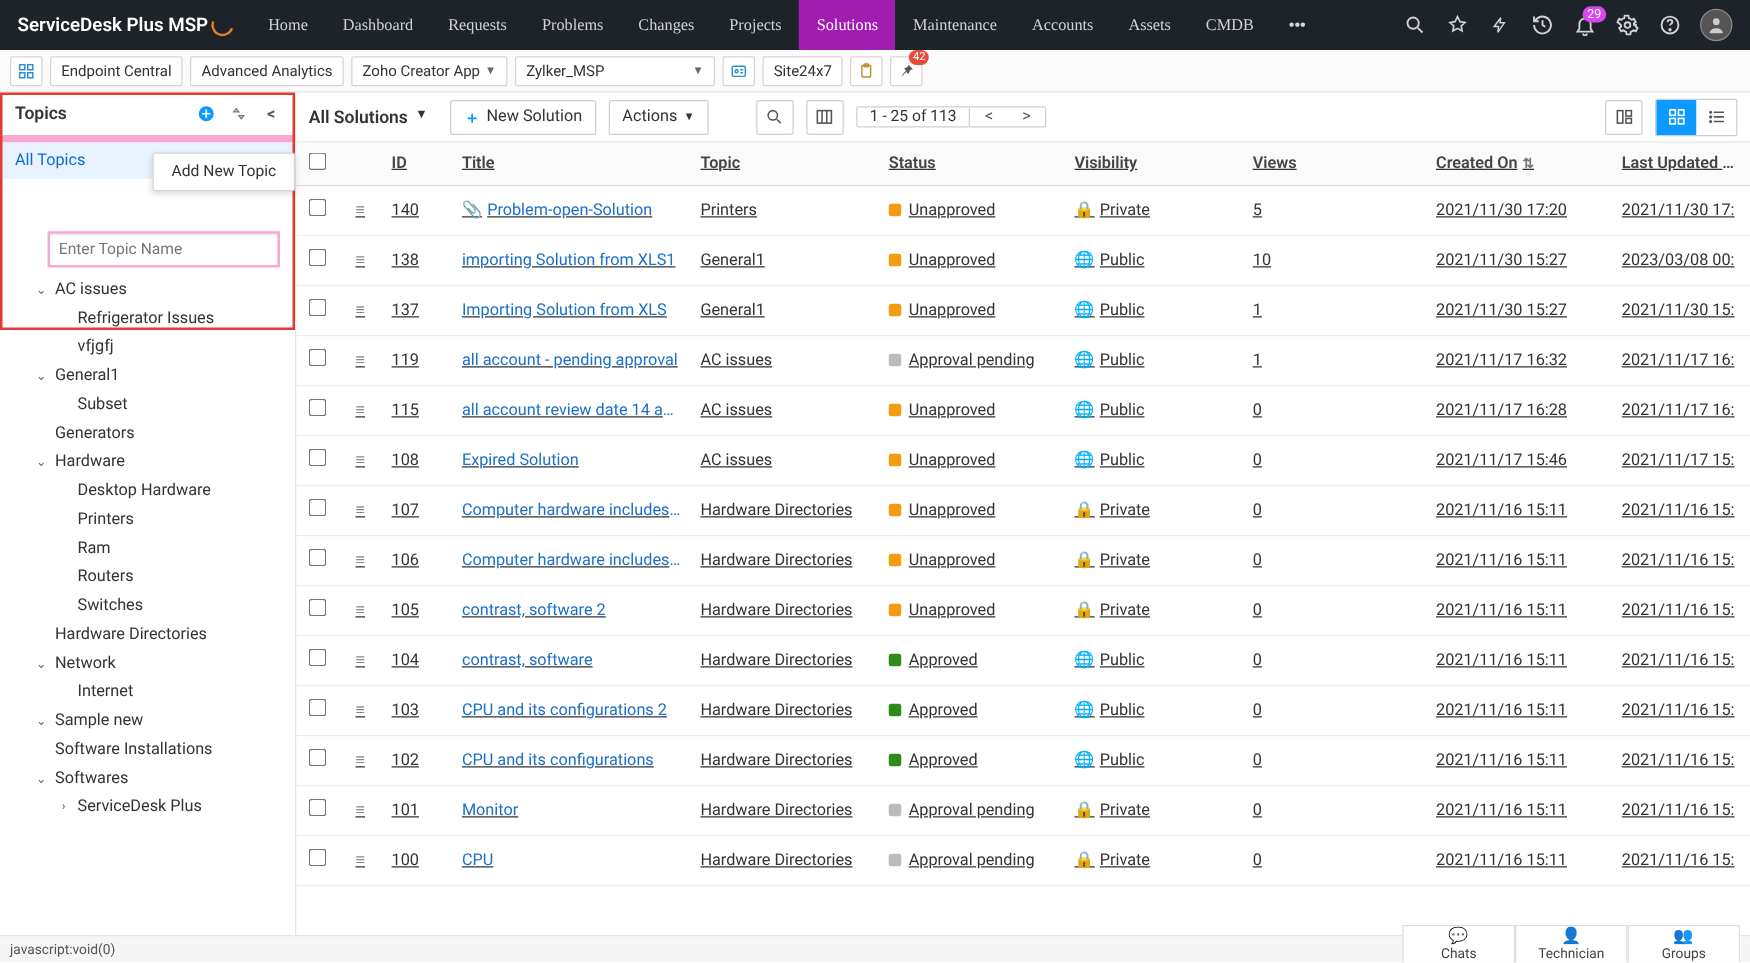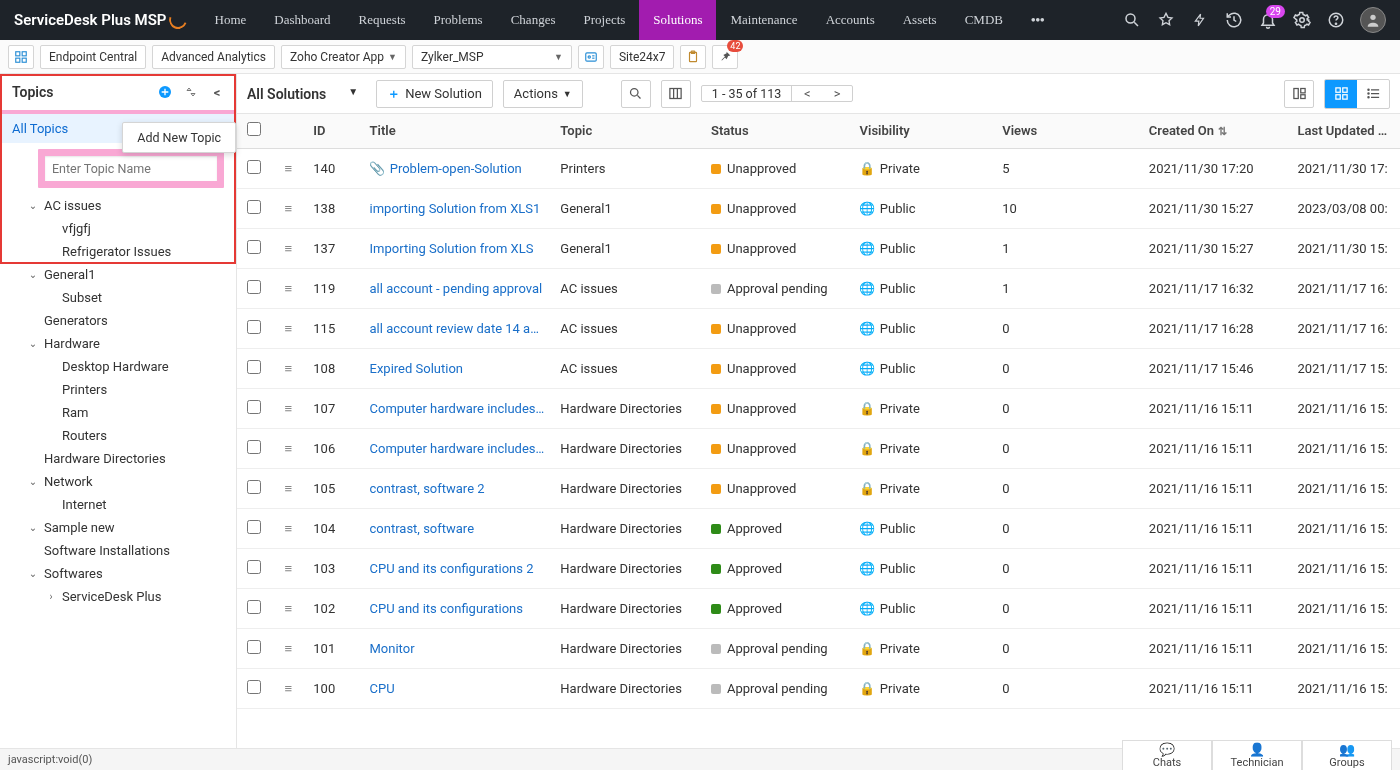--- a/index.html
+++ b/index.html
@@ -24,54 +24,54 @@
   .secbar .sel { min-width:160px; justify-content:space-between; }
   .minibadge { position:relative; }
   .minibadge .b { position:absolute; top:-6px; right:-6px; background:#e74c3c; color:#fff; font-size:9px; border-radius:7px; padding:0 3px; line-height:12px; }
 
   
   .main { display:flex; height:calc(770px - 40px - 34px - 22px); }
 
   
   .sidebar { width:237px; border-right:1px solid #e5e5e5; display:flex; flex-direction:column; position:relative; }
   .redbox { position:absolute; top:0; left:0; right:0; height:190px; border:2px solid #e53935; pointer-events:none; z-index:5; }
-  .side-header { height:40px; display:flex; align-items:center; padding:0 8px 0 12px; border-bottom:4px solid #f9a8d4; font-weight:600; }
+  .side-header { height:40px; display:flex; align-items:center; padding:0 8px 0 12px; border-bottom:6px solid #f9a8d4; font-weight:600; }
   .side-header .title { flex:1; font-size:14px; }
   .side-header .iconbtn { width:22px; height:22px; display:flex; align-items:center; justify-content:center; cursor:pointer; color:#666; margin-left:4px; }
   .side-header .plus { color:#0d99ff; font-size:17px; font-weight:bold; }
   .alltopics { padding:7px 12px; background:#e8f3ff; color:#0d6bd1; cursor:pointer; }
   .add-tooltip { position:absolute; top:48px; right:0; background:#fff; border:1px solid #d5d5d5; box-shadow:0 2px 6px rgba(0,0,0,.15); padding:7px 14px; border-radius:2px; font-size:12.5px; z-index:6; white-space:nowrap; }
   .newinput { margin:6px 12px 6px 38px; }
-  .newinput input { width:100%; border:7px solid #f9a8d4; box-shadow:inset 0 1px 2px rgba(0,0,0,.1); padding:5px 7px; font-size:12.5px; border-radius:1px; outline:none; }
+  .newinput input { width:100%; border:2px solid #f9a8d4; box-shadow:inset 0 1px 2px rgba(0,0,0,.1); padding:5px 7px; font-size:12.5px; border-radius:1px; outline:none;margin-top:36px; }
   .tree { flex:1; overflow:auto; font-size:13px; color:#333; }
   .tnode { display:flex; align-items:center; padding:4px 8px 4px 0; cursor:pointer; }
   .tcaret { width:22px; display:flex; justify-content:center; color:#666; font-size:10px; }
   .tlabel { flex:1; white-space:nowrap; overflow:hidden; text-overflow:ellipsis; }
   .depth1 { padding-left: 22px; }
   .depth2 { padding-left: 40px; }
 
   
   .content { flex:1; display:flex; flex-direction:column; min-width:0; }
   .content-toolbar { height:40px; border-bottom:1px solid #e5e5e5; display:flex; align-items:center; padding:0 10px; gap:10px; }
-  .solnhead { font-weight:600; font-size:14px; display:flex; align-items:flex-start; gap:22px; cursor:pointer; padding-right:8px; }
+  .solnhead { font-weight:600; font-size:14px; display:flex; align-items:flex-start; gap:6px; cursor:pointer; padding-right:8px; }
   .btn { border:1px solid #d0d0d0; background:#fff; padding:4px 10px; border-radius:2px; font-size:13px; display:flex; align-items:center; gap:5px; cursor:pointer; height:28px; }
   .btn .plusc { color:#0d99ff; font-weight:bold; }
   .iconbtn2 { border:1px solid #d0d0d0; background:#fff; width:30px; height:28px; border-radius:2px; display:flex; align-items:center; justify-content:center; cursor:pointer; color:#555; }
   .nav-group { display:flex; border:1px solid #d0d0d0; border-radius:2px; overflow:hidden; }
   .nav-group .pgtxt { padding:0 10px; font-size:12.5px; display:flex; align-items:center; border-right:1px solid #d0d0d0; }
   .nav-group .pgbtn { width:30px; display:flex; align-items:center; justify-content:center; cursor:pointer; color:#555; }
   .nav-group .pgbtn:first-of-type { border-right:1px solid #d0d0d0; }
   .spacer { flex:1; }
   .view-group { display:flex; border:1px solid #d0d0d0; border-radius:2px; overflow:hidden; }
   .view-group .vbtn { width:32px; height:28px; display:flex; align-items:center; justify-content:center; color:#555; cursor:pointer; }
   .view-group .vbtn.active { background:#0d99ff; color:#fff; }
 
   
   .tablewrap { flex:1; overflow:auto; }
-  table { border-collapse:collapse; width:100%; min-width:1160px; table-layout:fixed; }
+  table { border-collapse:collapse; width:100%; min-width:1160px; table-layout:fixed;text-decoration:underline; }
   th, td { text-align:left; padding:0 8px; border-bottom:1px solid #eee; white-space:nowrap; overflow:hidden; text-overflow:ellipsis; font-size:13px; }
   th { height:34px; background:#fafafa; font-weight:600; color:#444; position:sticky; top:0; border-bottom:1px solid #ddd; }
   td { height:40px; color:#333; }
   td.title-cell { color:#1a6fc9; cursor:pointer; }
   .chk { width:34px; text-align:center; }
   .drag { width:34px; text-align:center; color:#888; cursor:grab; }
   .col-id { width:56px; }
   .col-title { width:190px; }
   .col-topic { width:150px; }
   .col-status { width:148px; }
@@ -243,25 +243,25 @@
     <div class="newinput">
       <input type="text" placeholder="Enter Topic Name" style="">
     </div>
     <div class="tree" id="tree">
         <div class="tnode depth1">
           <span class="tcaret">⌄</span>
           <span class="tlabel">AC issues</span>
         </div>
         <div class="tnode depth2">
           <span class="tcaret"></span>
+          <span class="tlabel">Refrigerator Issues</span>
+        </div>
+        <div class="tnode depth2">
+          <span class="tcaret"></span>
           <span class="tlabel">vfjgfj</span>
-        </div>
-        <div class="tnode depth2">
-          <span class="tcaret"></span>
-          <span class="tlabel">Refrigerator Issues</span>
         </div>
         <div class="tnode depth1">
           <span class="tcaret">⌄</span>
           <span class="tlabel">General1</span>
         </div>
         <div class="tnode depth2">
           <span class="tcaret"></span>
           <span class="tlabel">Subset</span>
         </div>
         <div class="tnode depth1">
@@ -280,20 +280,24 @@
           <span class="tcaret"></span>
           <span class="tlabel">Printers</span>
         </div>
         <div class="tnode depth2">
           <span class="tcaret"></span>
           <span class="tlabel">Ram</span>
         </div>
         <div class="tnode depth2">
           <span class="tcaret"></span>
           <span class="tlabel">Routers</span>
+        </div>
+        <div class="tnode depth2">
+          <span class="tcaret"></span>
+          <span class="tlabel">Switches</span>
         </div>
         <div class="tnode depth1">
           <span class="tcaret"></span>
           <span class="tlabel">Hardware Directories</span>
         </div>
         <div class="tnode depth1">
           <span class="tcaret">⌄</span>
           <span class="tlabel">Network</span>
         </div>
         <div class="tnode depth2">
@@ -341,21 +345,21 @@
           </svg>
       </div>
       <div class="iconbtn2">
         <svg width="15" height="15" viewBox="0 0 24 24" fill="none" stroke="currentColor" stroke-width="2">
             <rect x="3" y="4" width="18" height="16"></rect>
             <line x1="9" y1="4" x2="9" y2="20"></line>
             <line x1="15" y1="4" x2="15" y2="20"></line>
           </svg>
       </div>
       <div class="nav-group">
-        <div class="pgtxt">1 - 35 of 113</div>
+        <div class="pgtxt">1 - 25 of 113</div>
         <div class="pgbtn">&lt;</div>
         <div class="pgbtn">&gt;</div>
       </div>
       <div class="spacer"></div>
       <div class="iconbtn2">
         <svg width="15" height="15" viewBox="0 0 24 24" fill="none" stroke="currentColor" stroke-width="2">
             <rect x="3" y="4" width="7" height="16"></rect>
             <rect x="14" y="4" width="7" height="7"></rect>
             <rect x="14" y="14" width="7" height="6"></rect>
           </svg>

